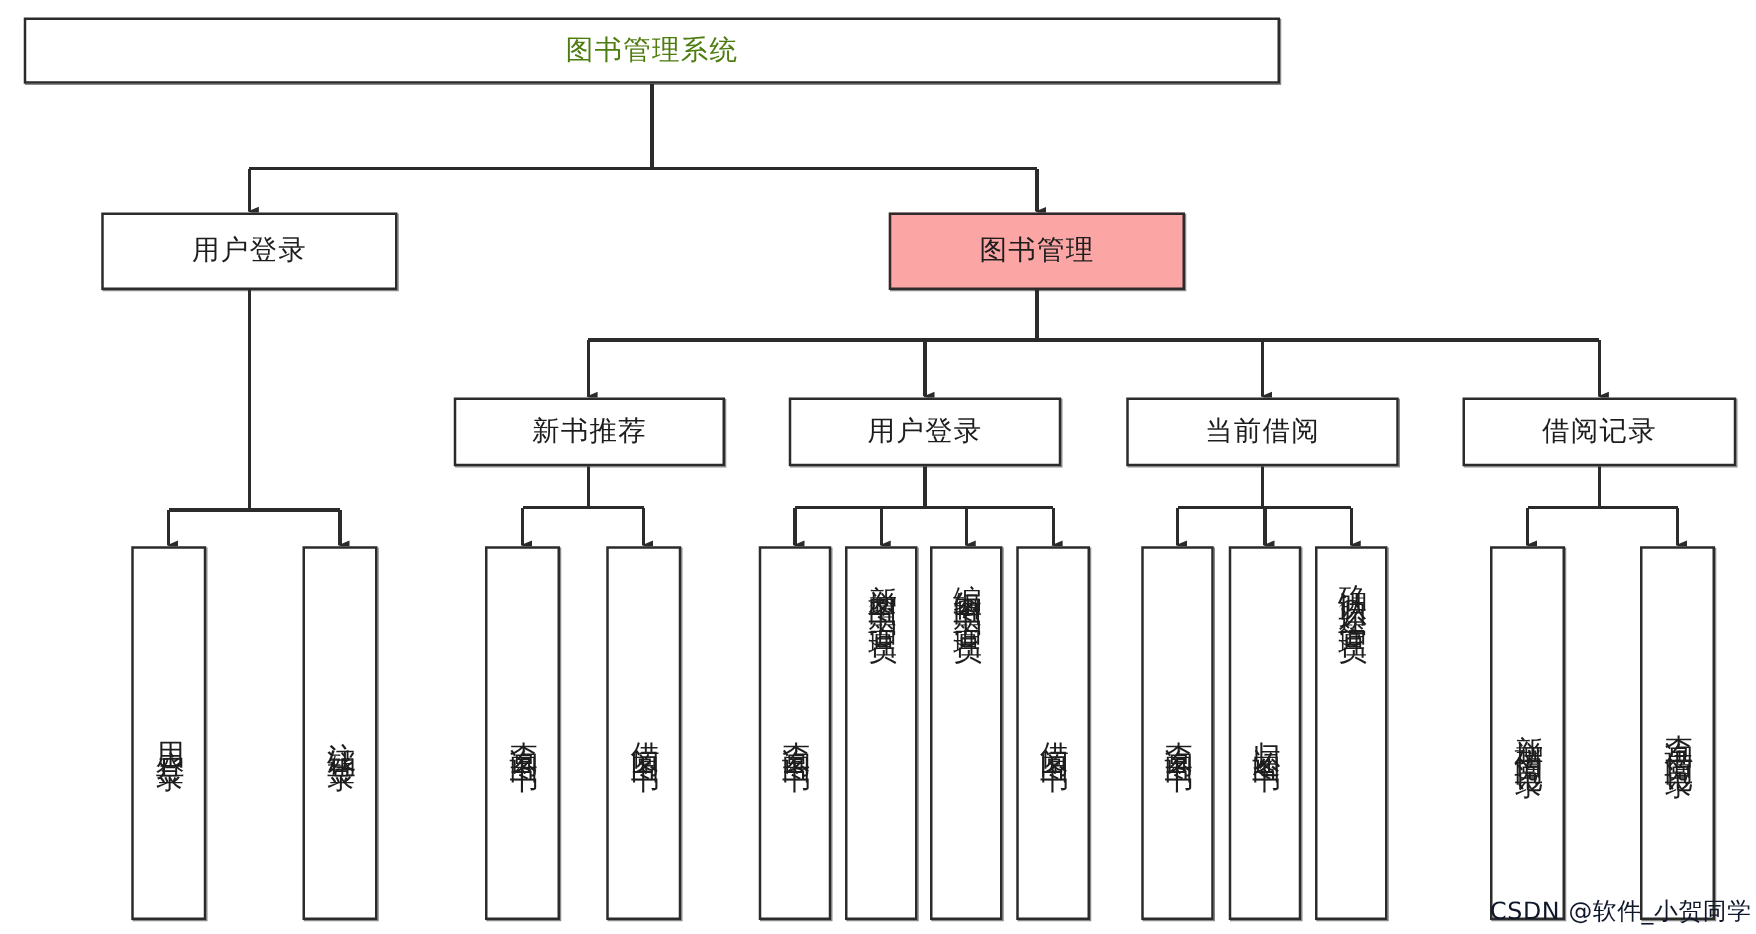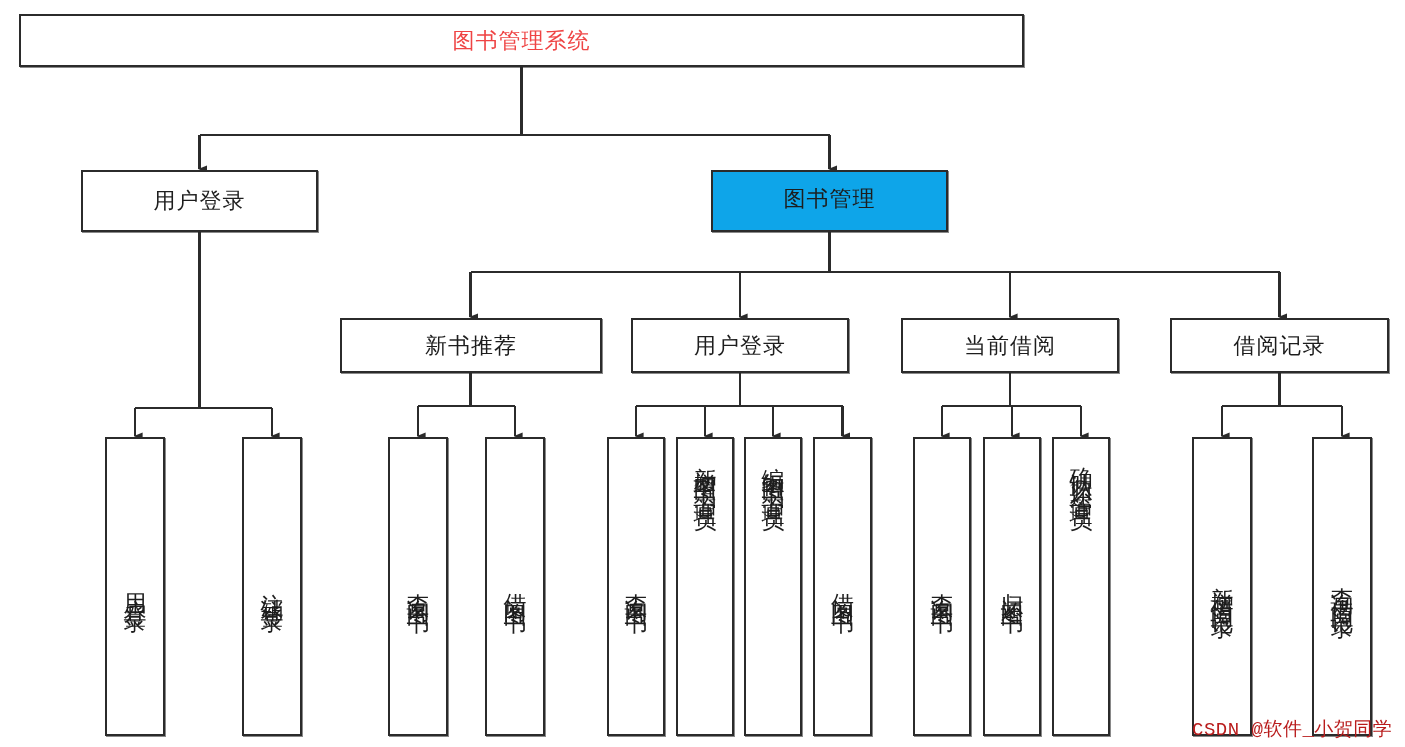--- a/index.html
+++ b/index.html
@@ -116,29 +116,29 @@
         <line x1="1012" y1="406" x2="1012" y2="436" stroke="#2b2b2b" stroke-width="2.6" shape-rendering="crispEdges" marker-end="url(#arrowhead)"></line>
         <line x1="1081" y1="406" x2="1081" y2="436" stroke="#2b2b2b" stroke-width="2.6" shape-rendering="crispEdges" marker-end="url(#arrowhead)"></line>
         <line x1="1279.5" y1="373" x2="1279.5" y2="406" stroke="#2b2b2b" stroke-width="2.6" shape-rendering="crispEdges"></line>
         <line x1="1222" y1="406" x2="1342" y2="406" stroke="#2b2b2b" stroke-width="2.6" shape-rendering="crispEdges"></line>
         <line x1="1222" y1="406" x2="1222" y2="436" stroke="#2b2b2b" stroke-width="2.6" shape-rendering="crispEdges" marker-end="url(#arrowhead)"></line>
         <line x1="1342" y1="406" x2="1342" y2="436" stroke="#2b2b2b" stroke-width="2.6" shape-rendering="crispEdges" marker-end="url(#arrowhead)"></line>
       </g>
   </svg>
   <div id="node-layer">
       <div class="node-box horizontal" style="left: 19px; top: 14px; width: 1005px; height: 53px; border-color: rgb(43, 43, 43); background: rgb(255, 255, 255);">
-        <span class="node-label" style="color: #ef4444;">图书管理系统</span>
+        <span class="node-label" style="color: #4d7c0f;">图书管理系统</span>
       </div>
       <div class="node-box horizontal" style="left: 81px; top: 170px; width: 237px; height: 62px; border-color: rgb(43, 43, 43); background: rgb(255, 255, 255);">
         <span class="node-label" style="color: rgb(29, 29, 29);">用户登录</span>
       </div>
-      <div class="node-box horizontal" style="left: 711px; top: 170px; width: 237px; height: 62px; border-color: rgb(43, 43, 43); background: #0ea5e9; font-family: Liberation Mono, monospace;">
+      <div class="node-box horizontal" style="left: 711px; top: 170px; width: 237px; height: 62px; border-color: rgb(43, 43, 43); background: #fca5a5;">
         <span class="node-label" style="color: rgb(29, 29, 29);">图书管理</span>
       </div>
-      <div class="node-box horizontal" style="left: 340px; top: 318px; width: 262px; height: 55px; border-color: rgb(43, 43, 43); background: rgb(255, 255, 255);">
+      <div class="node-box horizontal" style="left: 363px; top: 318px; width: 217px; height: 55px; border-color: rgb(43, 43, 43); background: rgb(255, 255, 255);">
         <span class="node-label" style="color: rgb(29, 29, 29);">新书推荐</span>
       </div>
       <div class="node-box horizontal" style="left: 631px; top: 318px; width: 218px; height: 55px; border-color: rgb(43, 43, 43); background: rgb(255, 255, 255);">
         <span class="node-label" style="color: rgb(29, 29, 29);">用户登录</span>
       </div>
       <div class="node-box horizontal" style="left: 901px; top: 318px; width: 218px; height: 55px; border-color: rgb(43, 43, 43); background: rgb(255, 255, 255);">
         <span class="node-label" style="color: rgb(29, 29, 29);">当前借阅</span>
       </div>
       <div class="node-box horizontal" style="left: 1170px; top: 318px; width: 219px; height: 55px; border-color: rgb(43, 43, 43); background: rgb(255, 255, 255); justify-content: center;">
         <span class="node-label" style="color: rgb(29, 29, 29);">借阅记录</span>
@@ -176,14 +176,14 @@
       <div class="node-box vertical" style="left: 1052px; top: 437px; width: 58px; height: 299px; border-color: rgb(43, 43, 43); background: rgb(255, 255, 255);">
         <span class="node-label" style="color: rgb(29, 29, 29);">确认归还（管理员）</span>
       </div>
       <div class="node-box vertical center-text" style="left: 1192px; top: 437px; width: 60px; height: 299px; border-color: rgb(43, 43, 43); background: rgb(255, 255, 255);">
         <span class="node-label" style="color: rgb(29, 29, 29);">新增借阅记录</span>
       </div>
       <div class="node-box vertical center-text" style="left: 1312px; top: 437px; width: 60px; height: 299px; border-color: rgb(43, 43, 43); background: rgb(255, 255, 255);">
         <span class="node-label" style="color: rgb(29, 29, 29);">查询借阅记录</span>
       </div>
     </div>
-  <div class="watermark" style="left: 1192px; top: 716px; color: #b91c1c; font-family: Liberation Mono, monospace;">CSDN @软件_小贺同学</div>
+  <div class="watermark" style="left: 1192px; top: 716px; color: #0f172a;">CSDN @软件_小贺同学</div>
 </div>
 
 </body></html>

